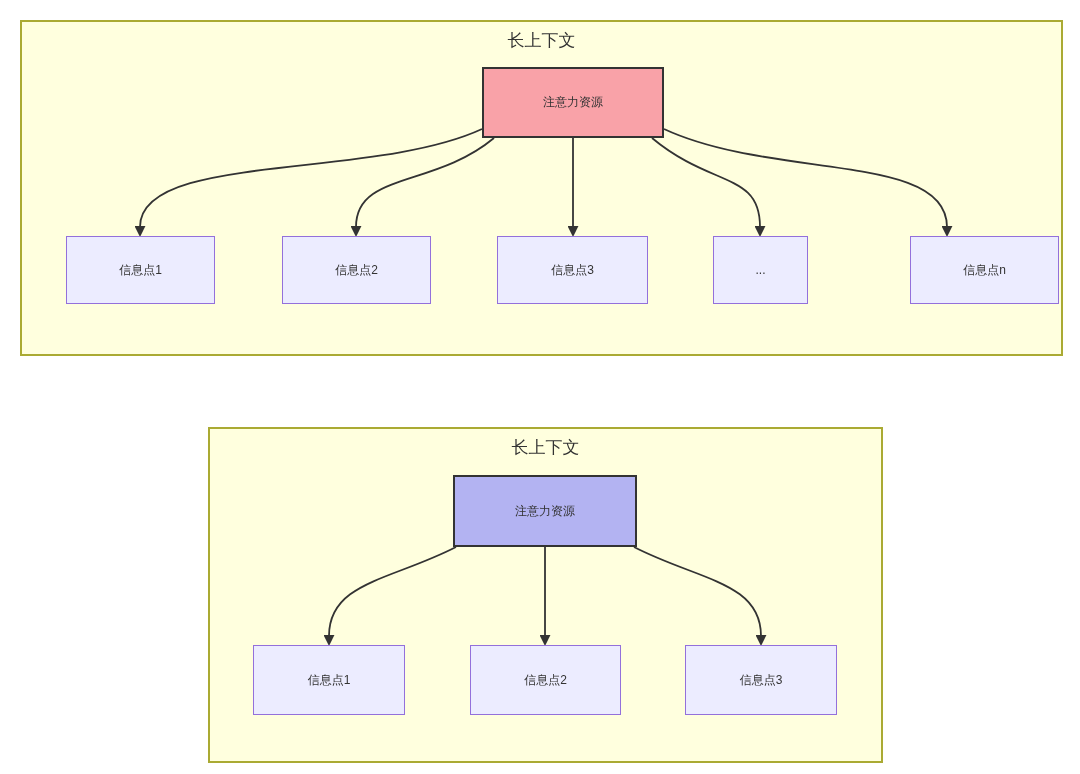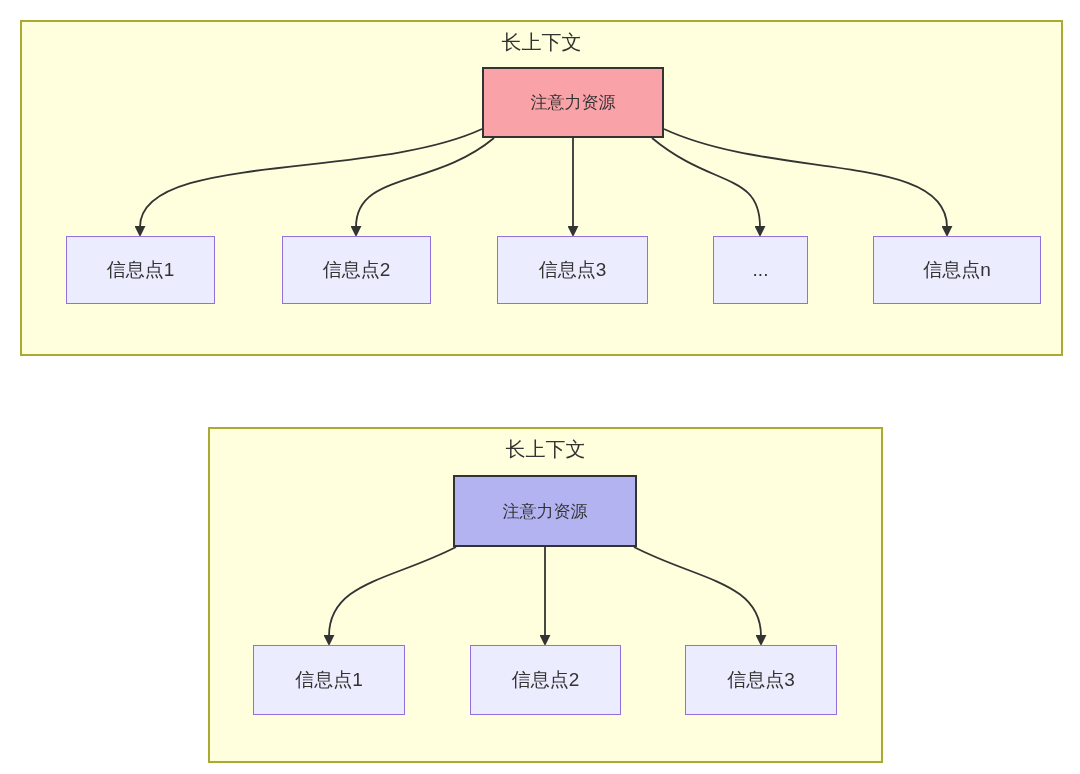--- a/index.html
+++ b/index.html
@@ -27,58 +27,58 @@
     position:absolute;
     background:var(--container-fill);
     border:2px solid var(--container-border);
   }
   .subgraph-long{left:20px;top:20px;width:1043px;height:336px}
   .subgraph-short{left:208px;top:427px;width:675px;height:336px}
   .subgraph-title{
     position:absolute;
     top:7px;left:0;width:100%;
     text-align:center;
-    font-size:20px;
+    font-size:17px;
     color:var(--text);
   }
   .edges{
     position:absolute;
     left:0;top:0;width:1080px;height:774px;
     pointer-events:none;
   }
   .edge{
     fill:none;
     stroke:var(--arrow);
     stroke-width:1.8px;
   }
   .arrowhead-shape{fill:var(--arrow)}
   .node{
     position:absolute;
     display:flex;
     align-items:center;
     justify-content:center;
     background:var(--node-fill);
     border:1.5px solid var(--node-border);
-    font-size:19px;
+    font-size:12px;
     color:var(--text);
     text-align:center;
   }
   .source-node{
     border:2.5px solid var(--source-border);
-    font-size:17px;
+    font-size:12px;
   }
   .src-long{left:482px;top:67px;width:182px;height:71px;background:var(--long-source-fill)}
   .src-short{left:453px;top:475px;width:184px;height:72px;background:var(--short-source-fill)}
   
   .row-long{top:236px;height:68px}
   .n-l1{left:66px;width:149px}
   .n-l2{left:282px;width:149px}
   .n-l3{left:497px;width:151px}
   .n-ldots{left:713px;width:95px}
-  .n-ln{left:873px;width:168px}
+  .n-ln{left:910px;width:149px}
   
   .row-short{top:645px;height:70px}
   .n-s1{left:253px;width:152px}
   .n-s2{left:470px;width:151px}
   .n-s3{left:685px;width:152px}
 </style>
 </head>
 <body>
 
 <div class="stage">

